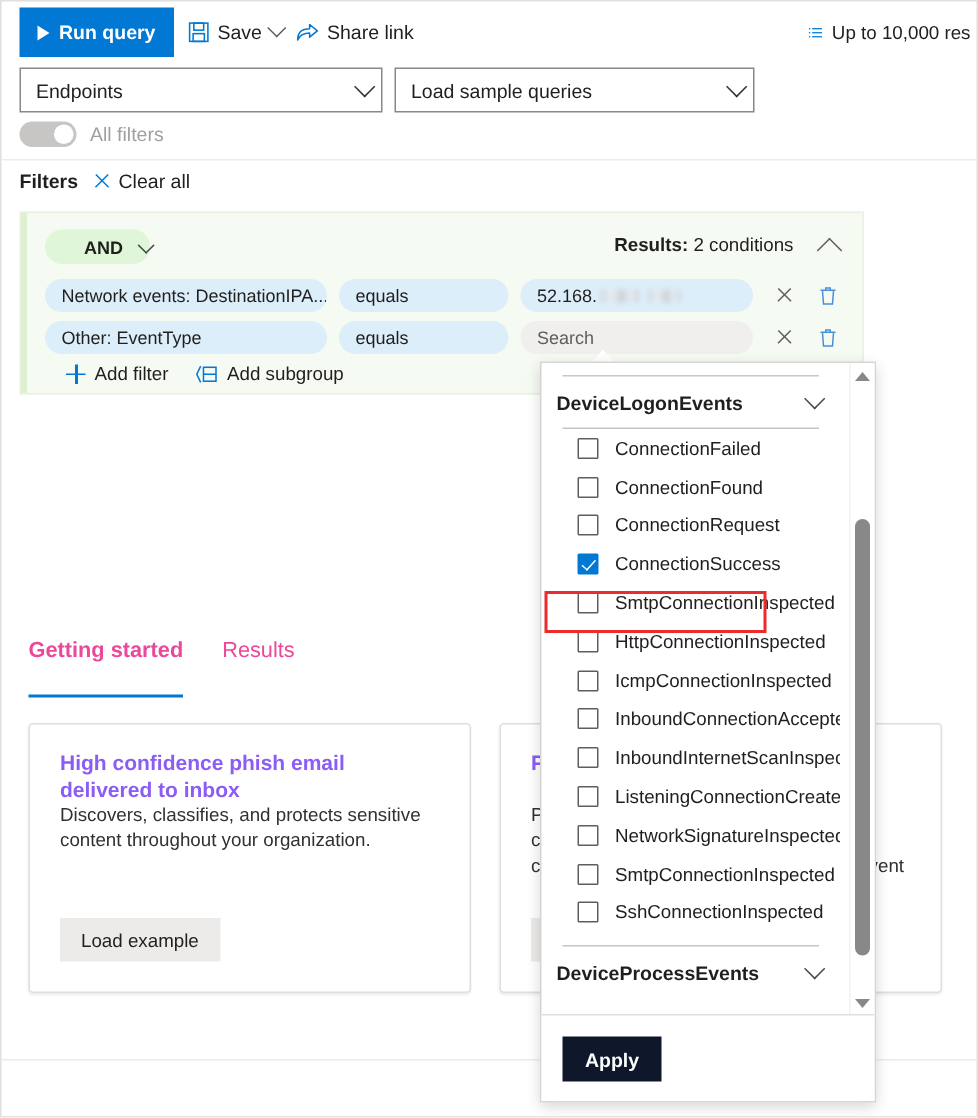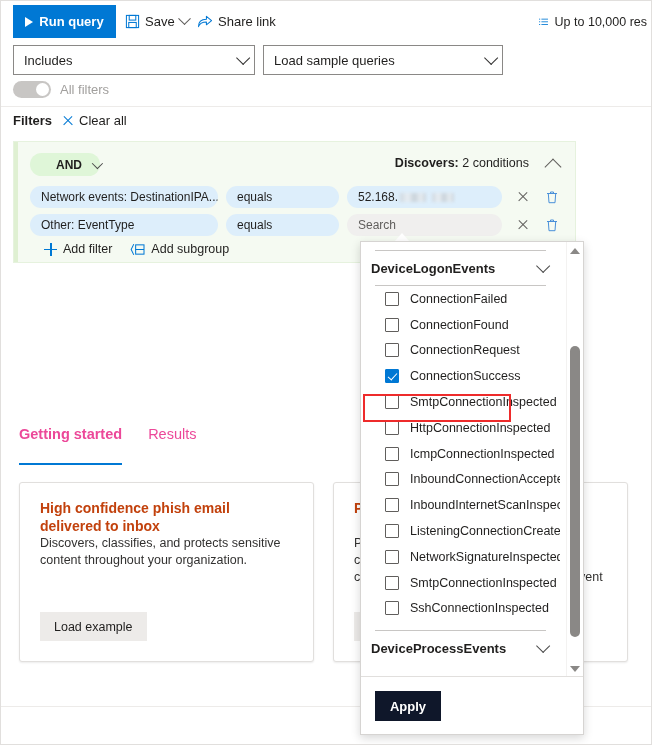--- a/index.html
+++ b/index.html
@@ -116,21 +116,21 @@
   .tab.active{font-weight:700;}
   .tab.active:after{content:"";position:absolute;left:0;right:0;bottom:0;height:2.5px;background:#0078d4;}
 
   
   .card{position:absolute;top:481px;height:180px;background:#fff;
         border:1px solid #e1dfdd;border-radius:3px;box-sizing:border-box;
         box-shadow:0 1px 2px rgba(0,0,0,.08);}
   .card1{left:18px;width:295px;}
   .card2{left:332px;width:295px;}
   .card-title{position:absolute;left:20px;top:16px;right:18px;font-size:14px;
-              font-weight:700;color:#c2410c;line-height:18px;}
+              font-weight:700;color:#8b5cf6;line-height:18px;}
   .card-desc{position:absolute;left:20px;top:52px;right:18px;font-size:12.5px;
              color:#323130;line-height:17px;}
   .card-btn{position:absolute;left:20px;bottom:20px;height:29px;background:#edebe9;
             border:none;padding:0 14px;font-size:12.5px;color:#201f1e;cursor:pointer;
             font-family:inherit;}
 
   .hr-bottom{position:absolute;left:0;top:705px;width:652px;height:1px;background:#edebe9;}
 
   
   .callout{
@@ -213,21 +213,21 @@
             <rect x="4" y="6.5" width="11" height="1.4"></rect>
             <rect x="4" y="11" width="11" height="1.4"></rect>
         </g>
       </svg>
       <span>Up to 10,000 res</span>
     </div>
   </div>
 
   <div class="selrow">
     <div class="sel sel-endpoints">
-      <span>Includes</span>
+      <span>Endpoints</span>
       <span class="chev"></span>
     </div>
     <div class="sel sel-samples">
       <span>Load sample queries</span>
       <span class="chev"></span>
     </div>
   </div>
 
   <div class="togrow">
     <div class="toggle">
@@ -245,21 +245,21 @@
       <span>Clear all</span>
     </span>
   </div>
 
   <div class="fgroup">
     <div class="and-pill">
       <span>AND</span>
       <span class="chev"></span>
     </div>
     <div class="includes">
-      <b>Discovers:</b>
+      <b>Results:</b>
       <span>2 conditions</span>
     </div>
     <div class="collapse-chev"></div>
 
     <div class="frow frow1">
       <div class="pill pill-field">Network events: DestinationIPA...</div>
       <div class="pill pill-op">equals</div>
       <div class="pill pill-val">
         <span>52.168.</span>
           <span class="blur" style="width:26px"></span>

